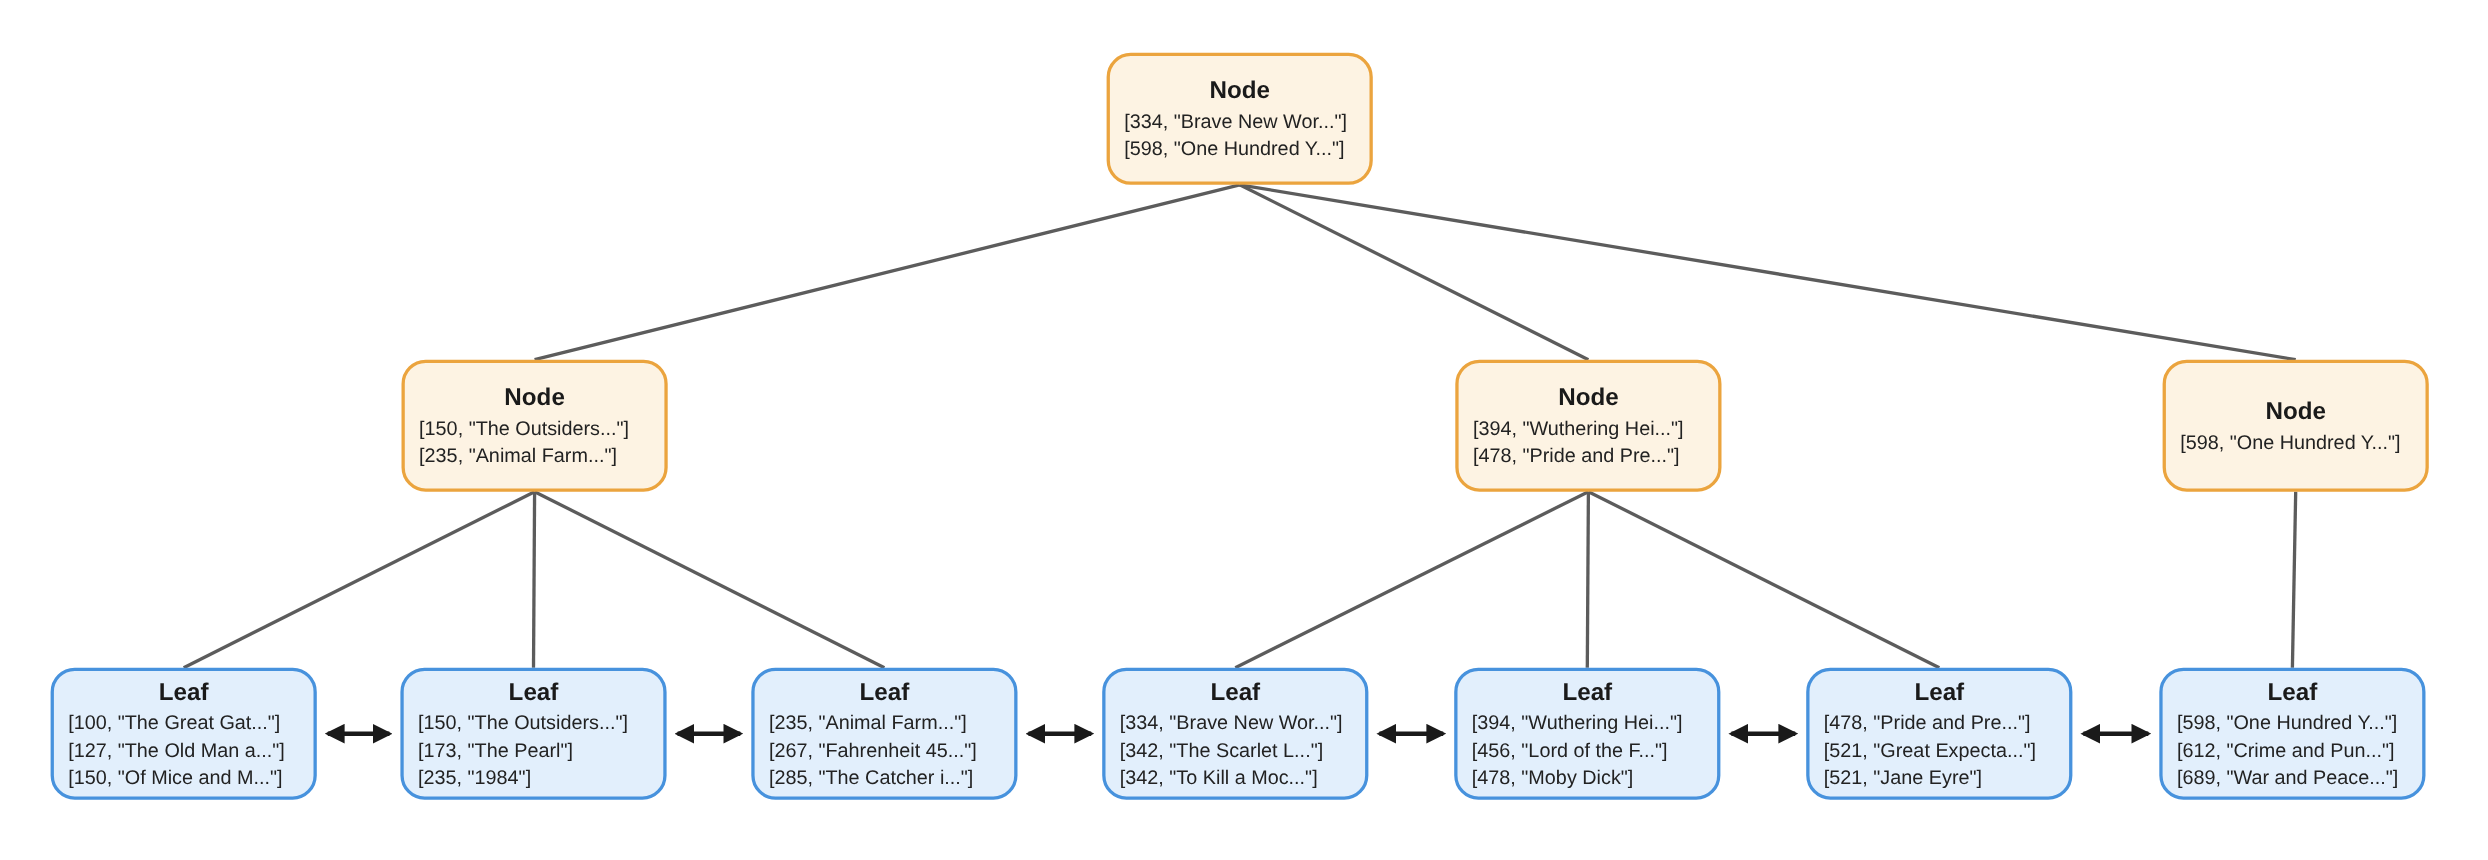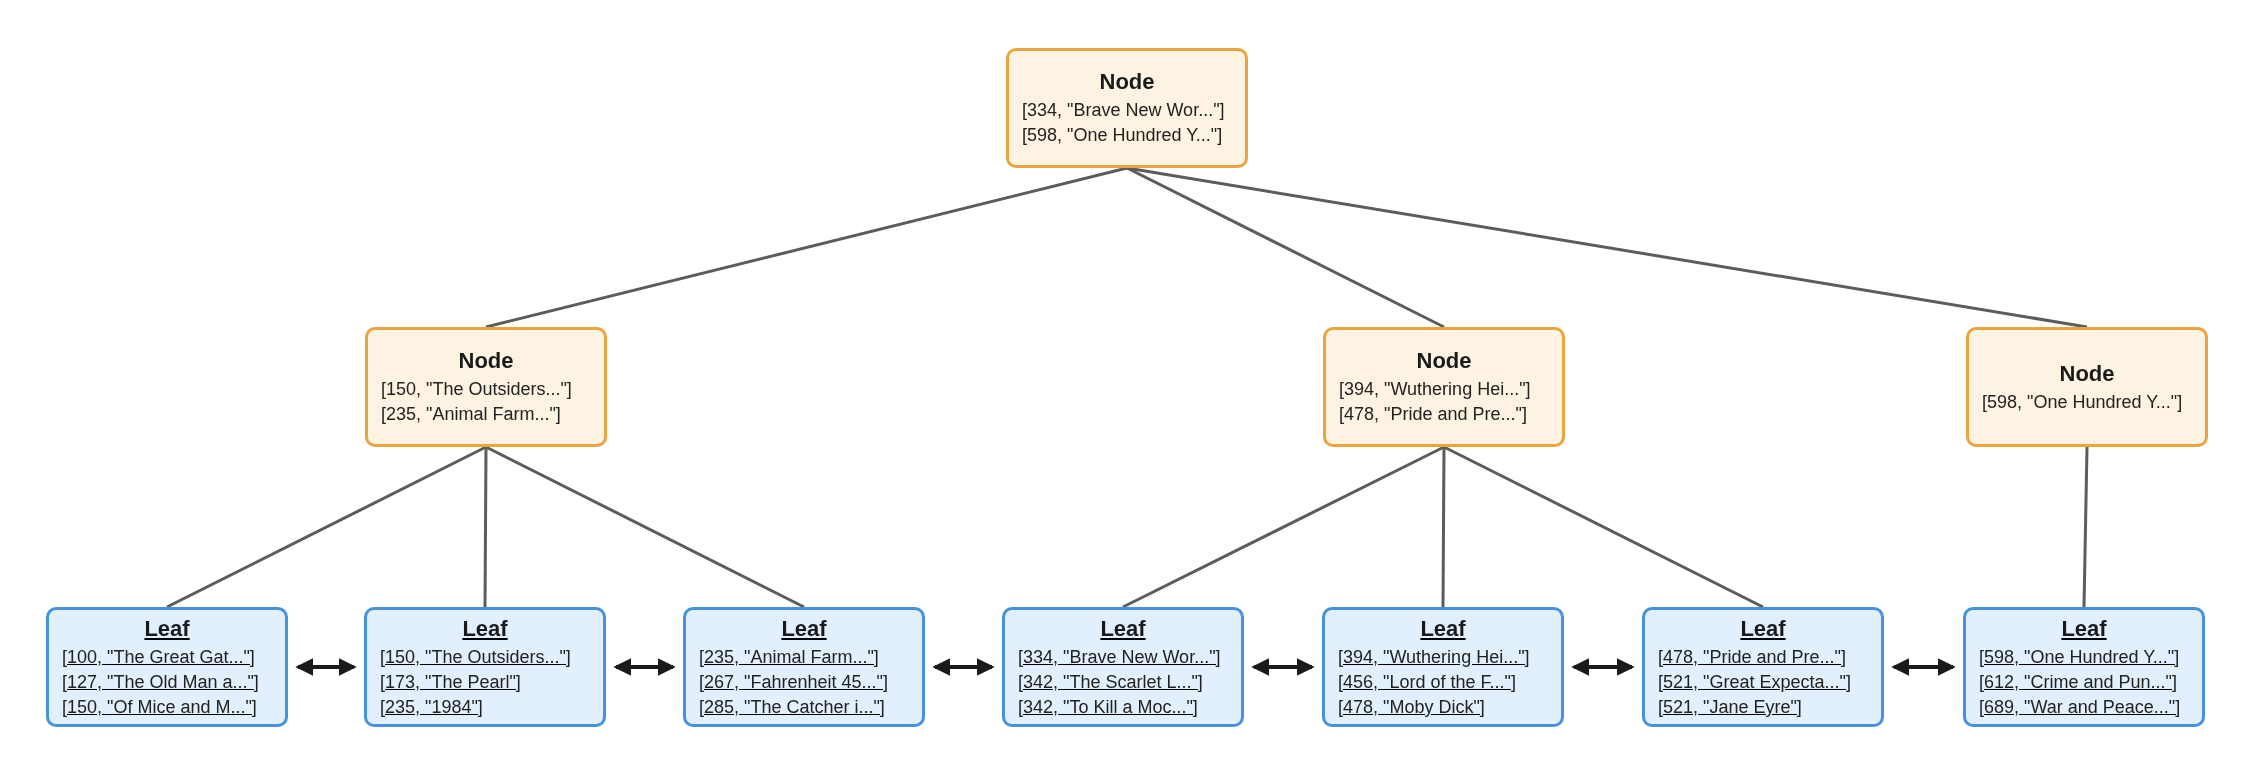--- a/index.html
+++ b/index.html
@@ -21,34 +21,33 @@
     top: 0;
     width: 2262px;
     height: 782px;
     pointer-events: none;
   }
   .tree-box {
     position: absolute;
     width: 242px;
     height: 120px;
     box-sizing: border-box;
-    border-radius: 10px;
+    border-radius: 22px;
     display: flex;
     flex-direction: column;
     justify-content: center;
     padding: 6px 13px;
   }
   .tree-box.internal {
     background: var(--node-fill, #fdf3e3);
     border: 3px solid var(--node-border, #eba43e);
   }
   .tree-box.leaf {
     background: var(--leaf-fill, #e2effc);
     border: 3px solid var(--leaf-border, #4792dd);
-    text-decoration: underline;
   }
   .box-title {
     text-align: center;
     font-weight: bold;
     font-size: 22px;
     line-height: 28px;
     color: #1a1a1a;
     margin-bottom: 2px;
   }
   .box-entry {

